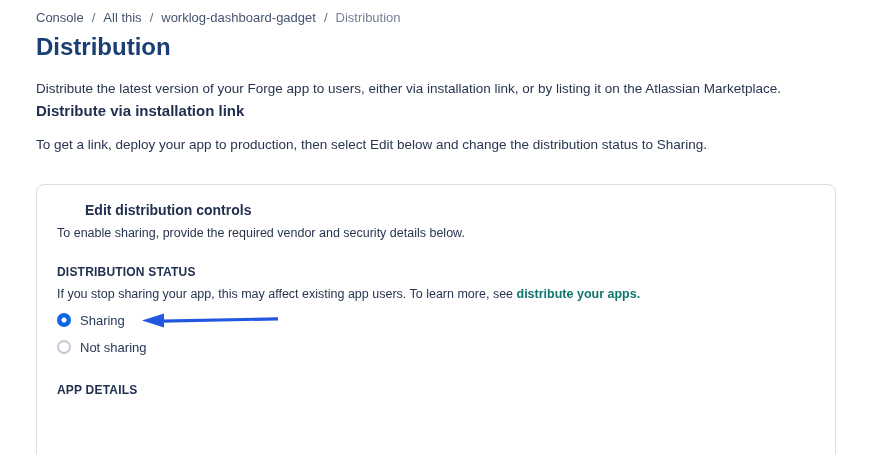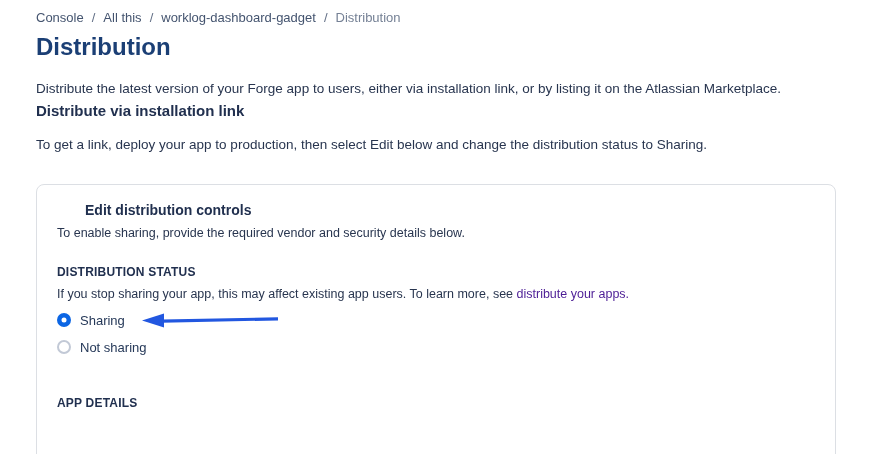--- a/index.html
+++ b/index.html
@@ -19,23 +19,23 @@
   .section-heading { margin-top:6px; font-size:15px; line-height:16px; font-weight:700; color:#21304f; }
   .section-text { margin-top:18px; font-size:13.5px; line-height:16px; color:#28354f; }
 
   
   .card { margin-top:31px; width:800px; min-height:300px; border:1px solid #DCDFE4;
     border-radius:8px; padding:17px 20px; background:#ffffff; }
   .card-title { font-size:14px; line-height:16px; font-weight:700; color:#21304f;padding-left:28px; }
   .card-sub { margin-top:8px; font-size:12.5px; line-height:15px; color:#28354f; }
   .group-label { margin-top:24px; font-size:12px; line-height:14px; font-weight:700;
     letter-spacing:0.2px; color:#21304f; }
-  .group-label.app-details { margin-top:41px; }
+  .group-label.app-details { margin-top:28px; }
   .group-text { margin-top:8px; font-size:12.5px; line-height:15px; color:#28354f; }
-  .inline-link { color:#4c1d95; cursor:pointer; text-decoration:none; }
+  .inline-link { color:#0f766e; cursor:pointer; text-decoration:none;font-weight:bold; }
 
   
   .radio-row { display:flex; align-items:center; gap:9px; font-size:13px; color:#253858; height:16px; }
   .radio-row.first { margin-top:10px;align-items:center; }
   .radio-row + .radio-row { margin-top:11px; }
   .radio { width:14px; height:14px; border-radius:50%; border:2px solid #C2C9D6;
     background:#fff; position:relative; flex:0 0 14px; cursor:pointer; }
   .radio.checked { background:#0C66E4; border-color:#0C66E4; }
   .radio.checked::after { content:""; position:absolute; left:50%; top:50%;
     width:5px; height:5px; background:#fff; border-radius:50%; transform:translate(-50%,-50%); }

